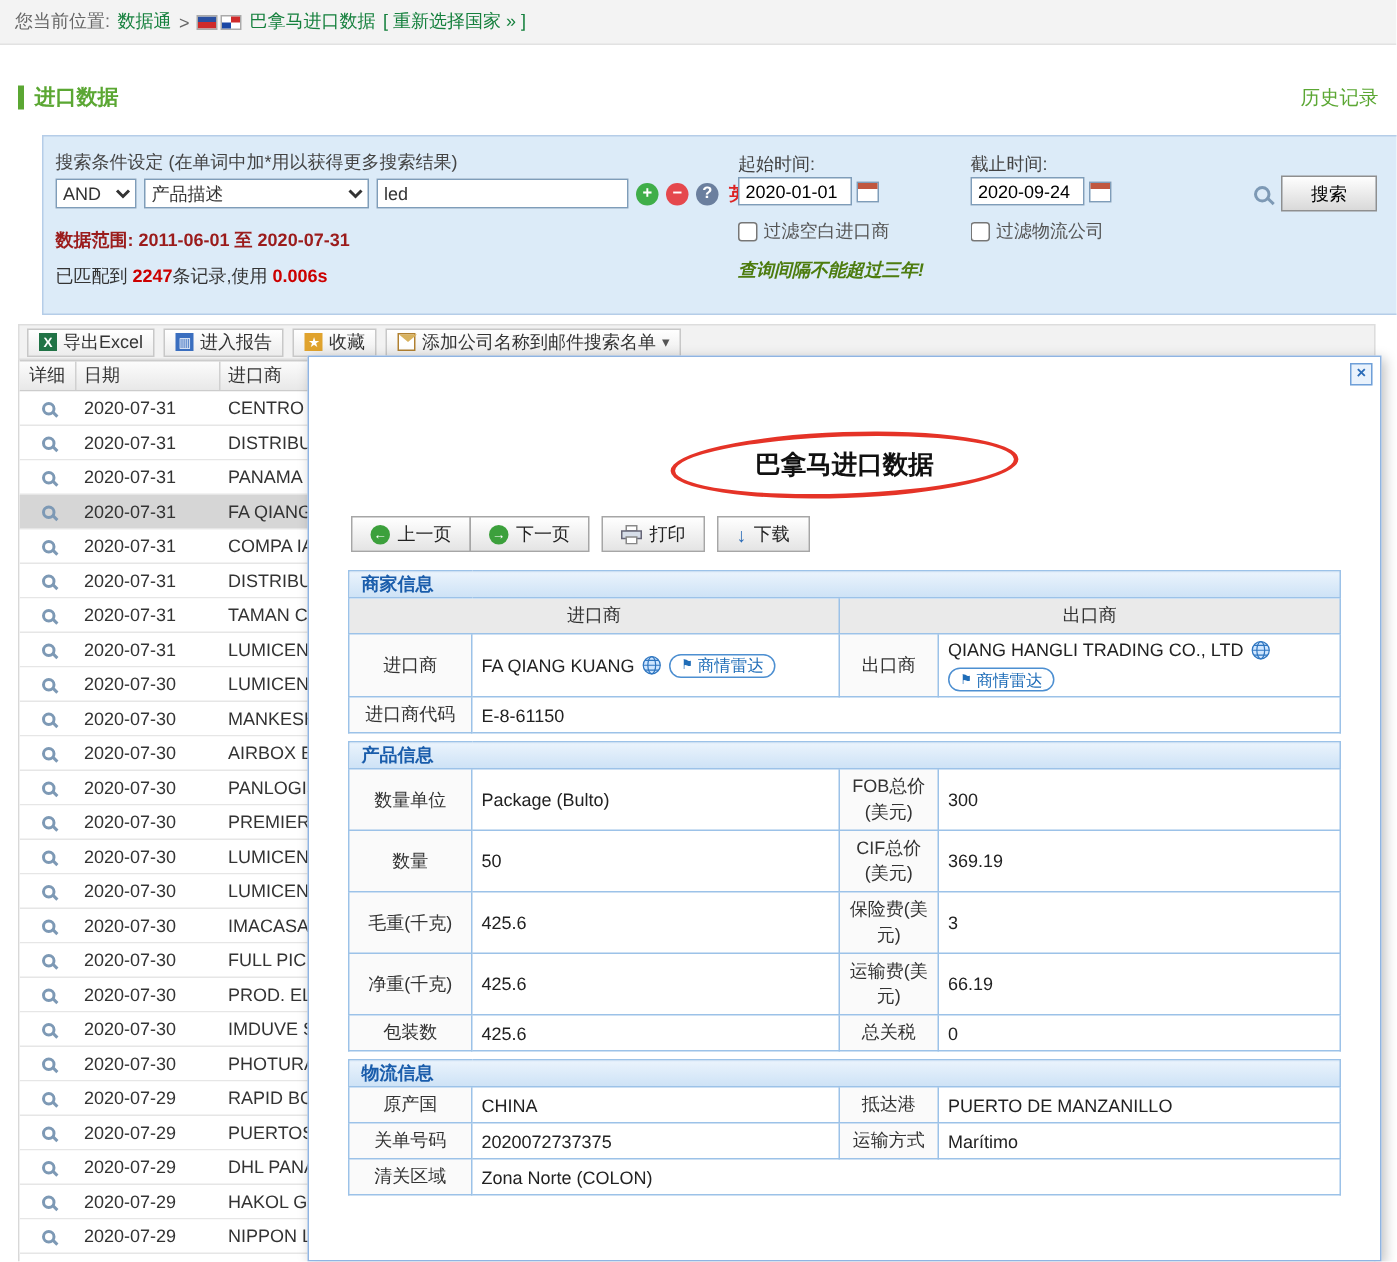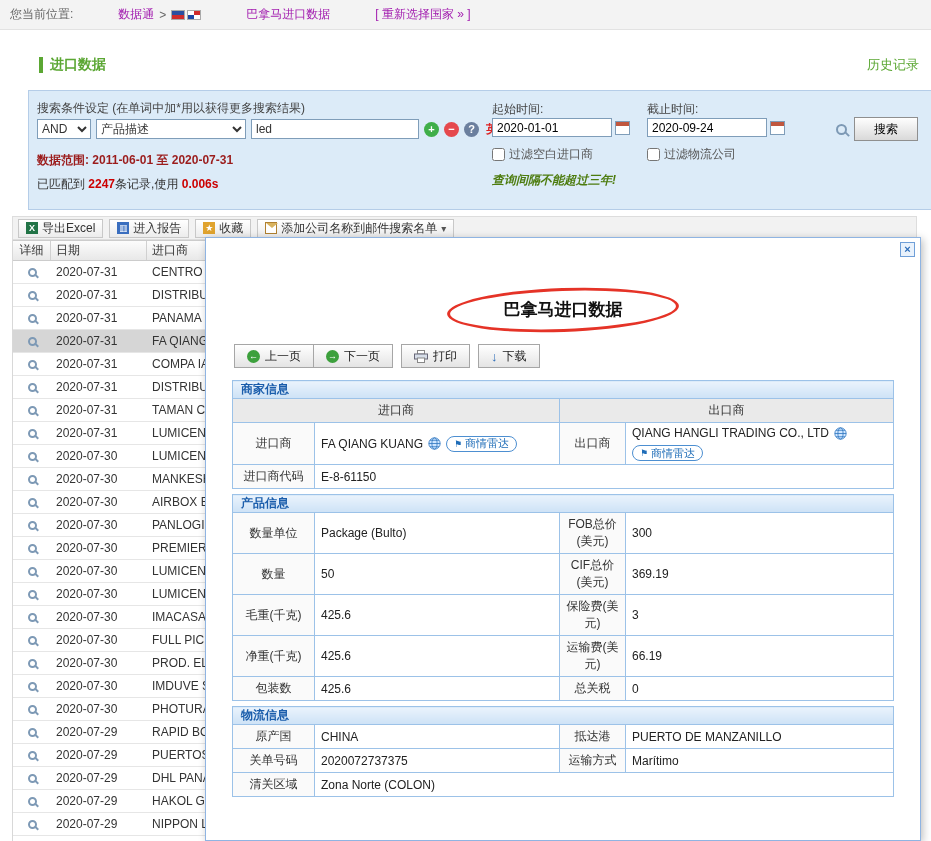--- a/index.html
+++ b/index.html
@@ -10,30 +10,30 @@
     font-family:"Liberation Sans","DejaVu Sans",sans-serif; font-size:12px;
   }
   a { text-decoration:none; }
 
   
   .breadcrumb-bar {
     position:absolute; top:0; left:0; right:0; height:30px;
     background:#f3f3f3; border-bottom:1px solid #e2e2e2;
     display:flex; align-items:center; gap:5px; padding:0 10px; color:#666;
   }
-  .bc-link { color:#a21caf; cursor:pointer;margin-left:40px; }
+  .bc-link { color:#15803d; cursor:pointer; }
   .flags { display:inline-flex; align-items:center; gap:2px; }
   .flag { display:inline-block; width:14px; height:10px; border:1px solid #aaa; position:relative; }
   .flag.f1 { background:linear-gradient(180deg,#2a4fa0 50%,#cf2b2b 50%); }
   .flag.f2 { background:#fff; }
   .flag.f2::before { content:""; position:absolute; right:0; top:0; width:50%; height:50%; background:#cf2b2b; }
   .flag.f2::after  { content:""; position:absolute; left:0; bottom:0; width:50%; height:50%; background:#1a47a5; }
 
   
-  .page-header { position:absolute; top:54px; left:12px; right:12px; height:22px; display:flex; align-items:center;margin-left:27px; }
+  .page-header { position:absolute; top:54px; left:12px; right:12px; height:22px; display:flex; align-items:center; }
   .green-bar { width:4px; height:16px; background:#5ba733; margin-right:7px; }
   .page-title { color:#5ba733; font-weight:bold; font-size:14px; }
   .history-link { margin-left:auto; color:#5ba733; font-size:13px; cursor:pointer; }
 
   
   .search-panel {
     position:absolute; top:90px; left:12px; width:905px; height:120px;
     background:#dcebf8; border:1px solid #b5cde8;margin-left:16px;
   }
   .sp-settings { position:absolute; top:9px; left:8px; color:#444; }
@@ -53,21 +53,21 @@
   .icon-circle.minus { background:#e5484d; }
   .icon-circle.help  { background:#6b7f9e; }
   .lang { color:#d22; font-weight:bold; cursor:pointer; margin-left:2px; }
 
   .sp-label { position:absolute; color:#444; }
   .lab-start { top:10px; left:463px; }
   .lab-end   { top:10px; left:618px; }
   .sp-date { position:absolute; display:flex; align-items:center; gap:3px; }
   .date-start { top:27px; left:463px; }
   .date-end   { top:27px; left:618px; }
-  .sp-date input { width:120px; height:19px; border:1px solid #7f9db9; padding:0 4px; font-size:12px; font-family:inherit; background:#fff; }
+  .sp-date input { width:76px; height:19px; border:1px solid #7f9db9; padding:0 4px; font-size:12px; font-family:inherit; background:#fff; }
   .cal-icon { display:inline-block; width:15px; height:14px; border:1px solid #7f9db9; background:#fff; position:relative; cursor:pointer; }
   .cal-icon::before { content:""; position:absolute; top:0; left:0; right:0; height:4px; background:#c0573f; }
 
   .sp-check { position:absolute; top:55px; display:flex; align-items:center; gap:4px; color:#555; }
   .cb1 { left:463px; } .cb2 { left:618px; }
   .sp-check input { width:13px; height:13px; margin:0; }
   .sp-warning { position:absolute; top:81px; left:463px; color:#4d7c0f; font-weight:bold;font-style:italic; }
   .sp-range   { position:absolute; top:61px; left:8px; color:#9b1c1c; font-weight:bold; }
   .sp-matched { position:absolute; top:85px; left:8px; color:#333; }
   .red-strong { color:#cc0000; font-weight:bold; }

